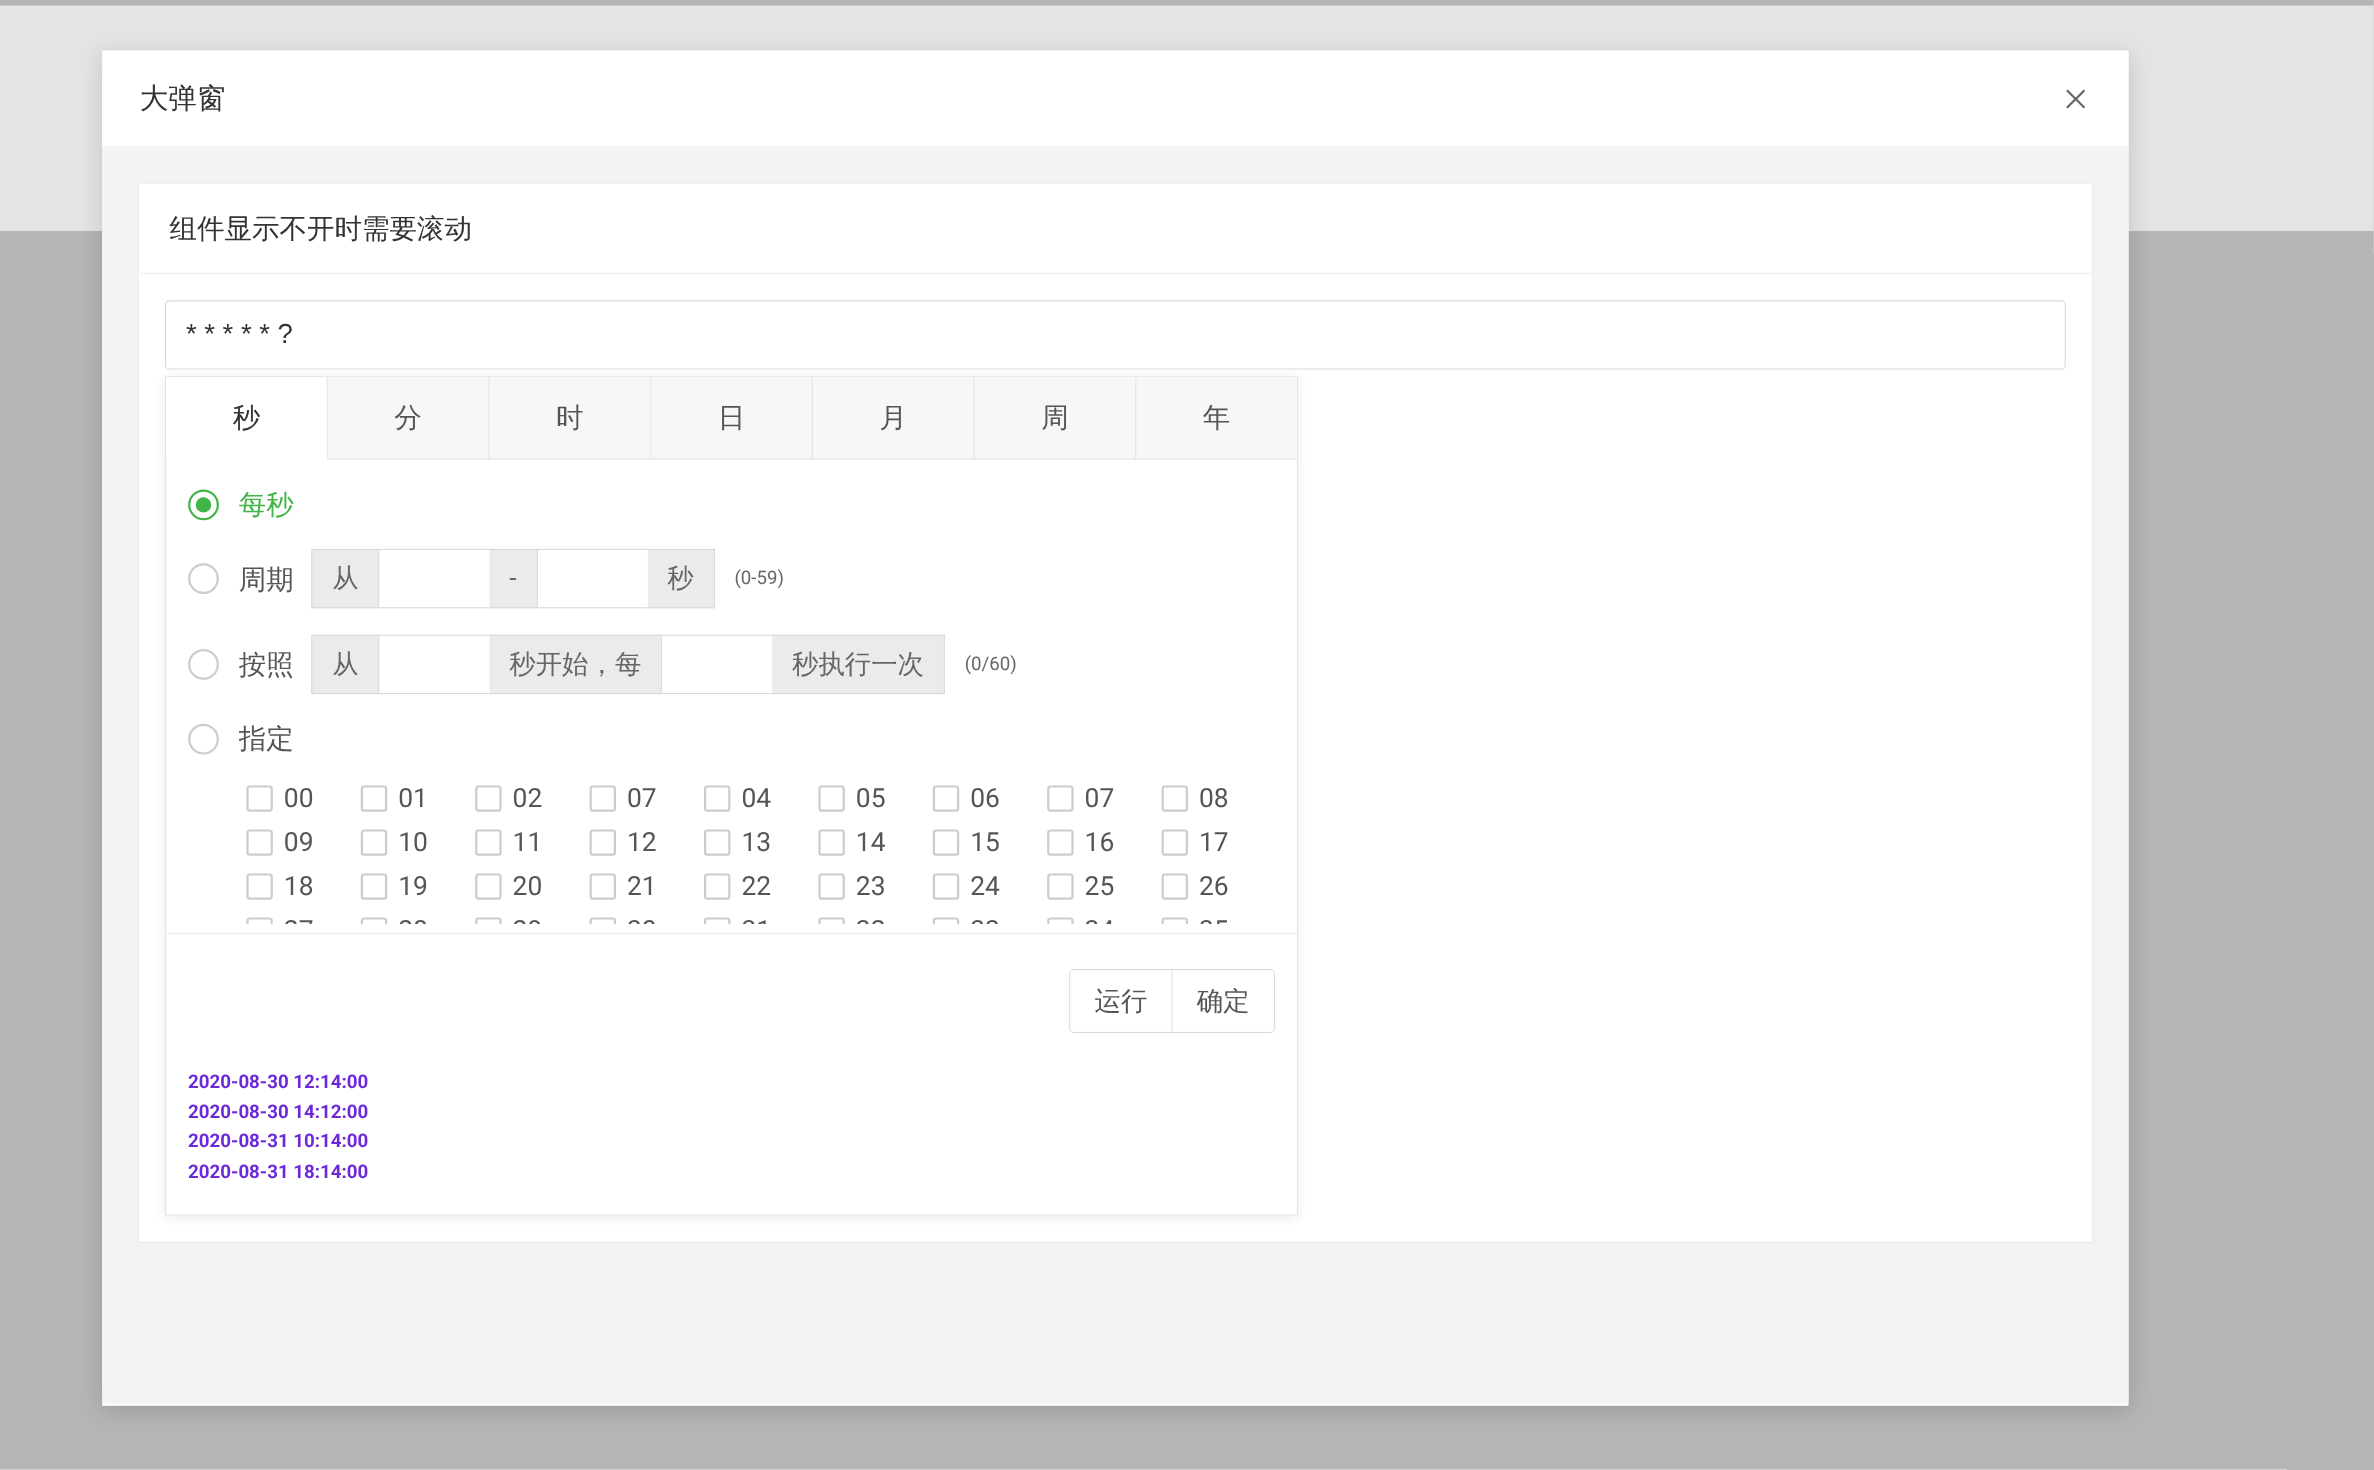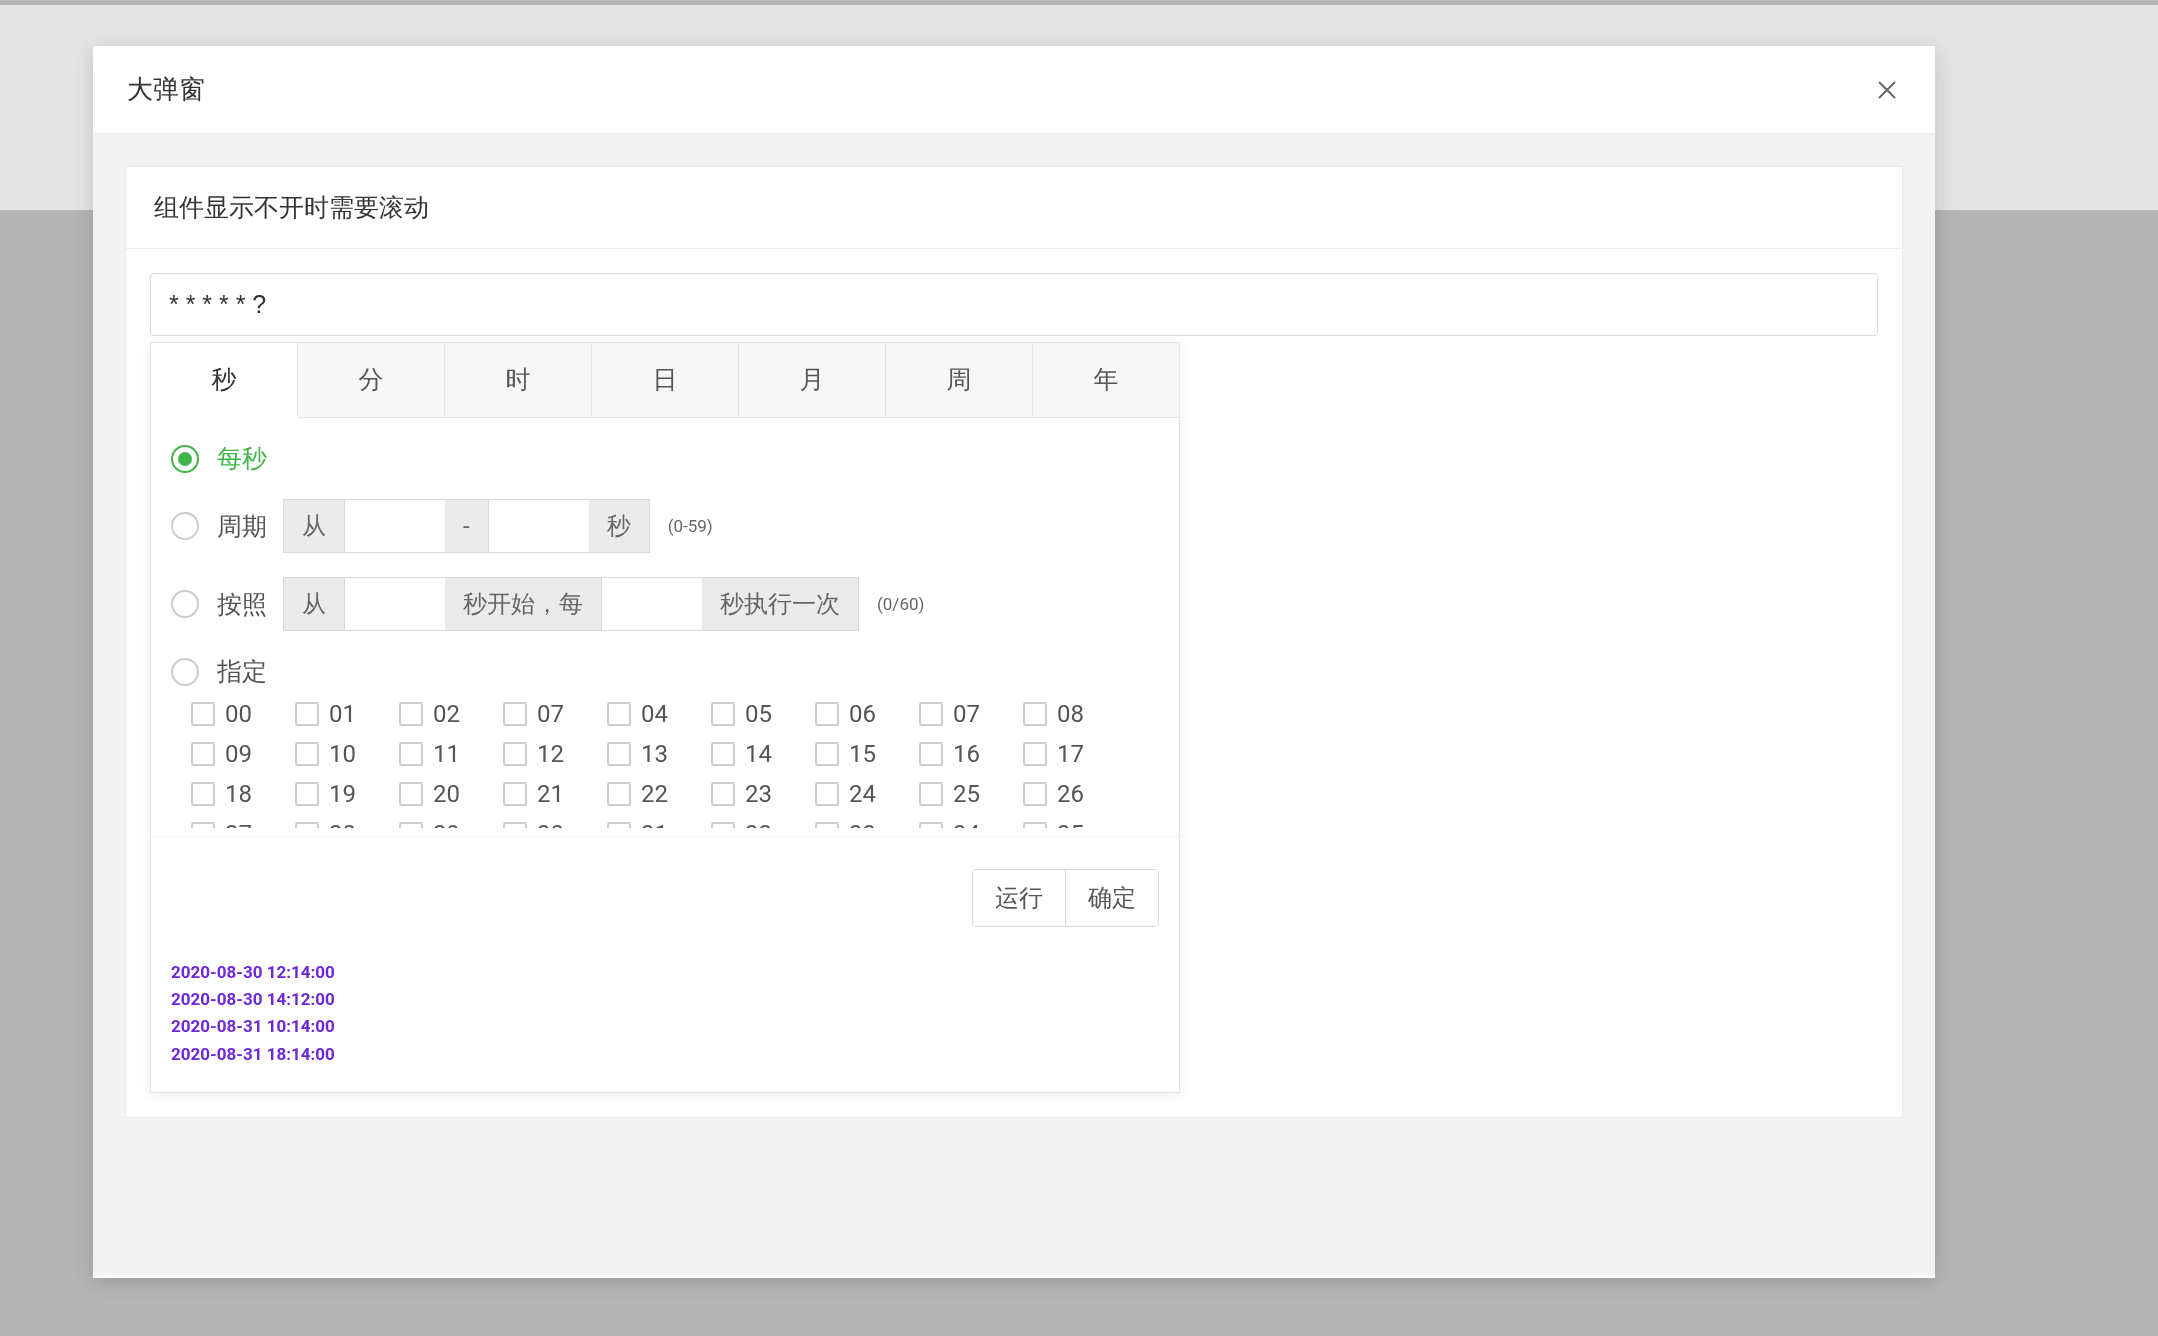--- a/index.html
+++ b/index.html
@@ -184,20 +184,21 @@
     }
     .checkbox-grid {
       margin-left: 20px;
       height: 128px;
       overflow: hidden;
     }
     .checkbox-row {
       display: flex;
       gap: 24px;
       margin-bottom: 12px;
+      margin-left: 33px;
     }
     .checkbox-item {
       display: flex;
       align-items: center;
       gap: 10px;
       font-size: 24px;
       color: #555;
       width: 80px;
     }
     .checkbox {
@@ -301,21 +302,21 @@
             <div class="input-addon-group">
               <span class="addon">从</span>
               <input class="num-input" style="">
               <span class="addon">秒开始，每</span>
               <input class="num-input" style="">
               <span class="addon">秒执行一次</span>
             </div>
             <span class="hint">(0/60)</span>
           </div>
 
-          <div class="radio-row" style="margin-bottom:12px;text-align:center;">
+          <div class="radio-row" style="text-align:center;">
             <div class="radio"></div>
             <span class="radio-label">指定</span>
           </div>
 
           <div class="checkbox-grid" id="checkbox-grid">
               <div class="checkbox-row">
                 <div class="checkbox-item">
                   <div class="checkbox"></div>
                   <span>00</span>
                 </div>

